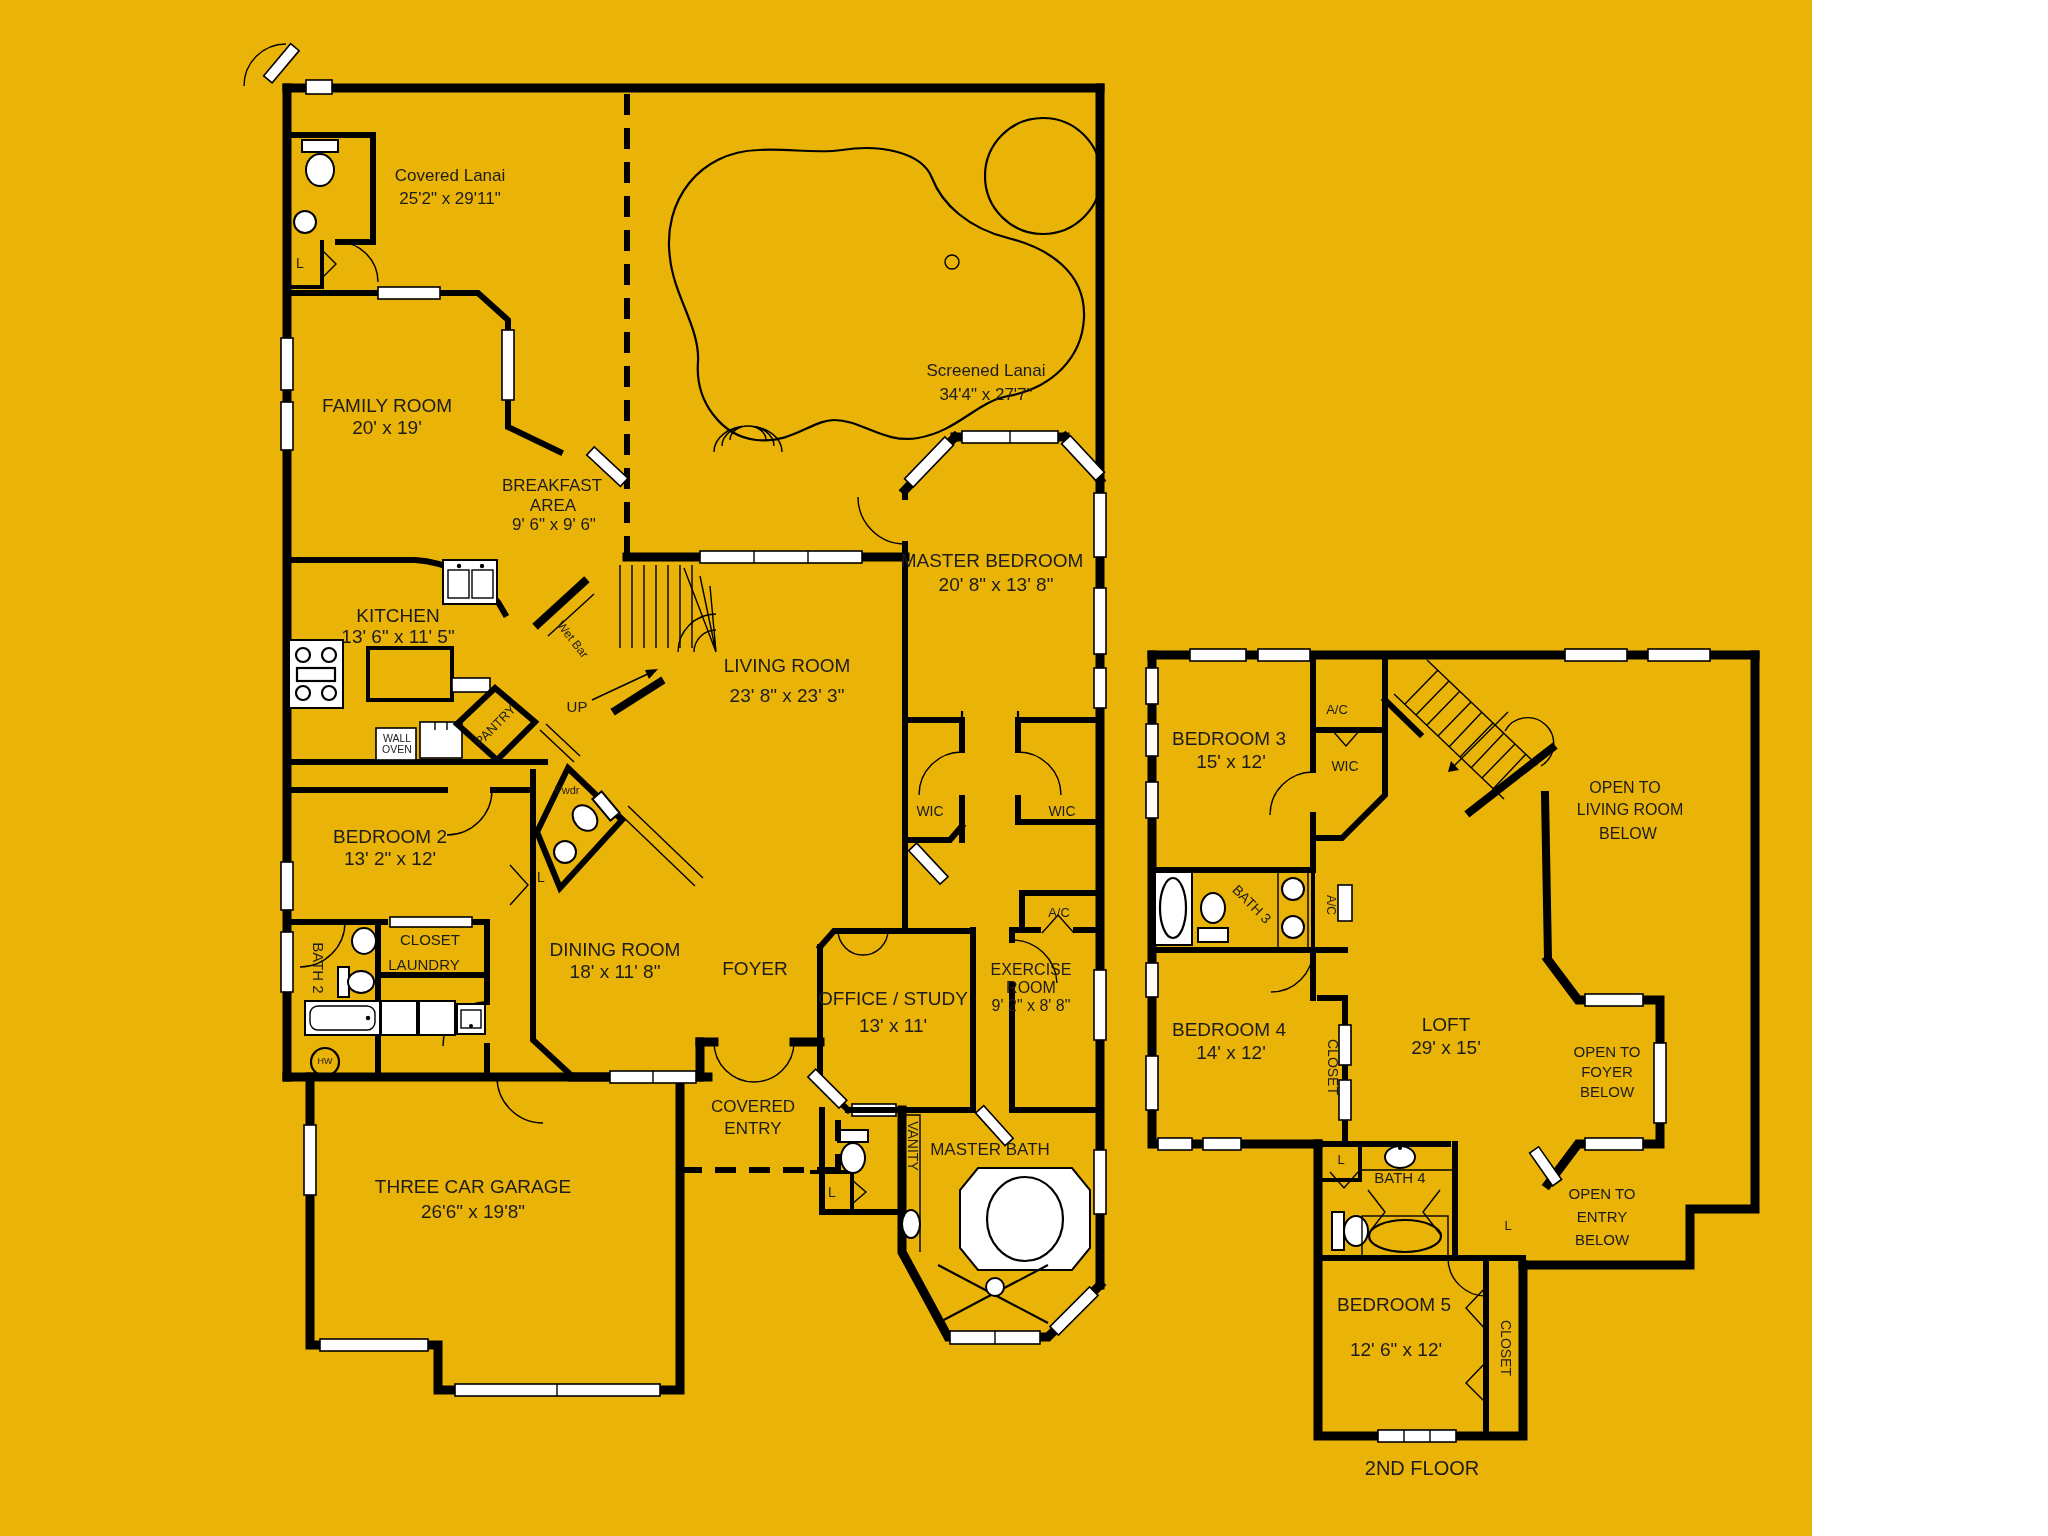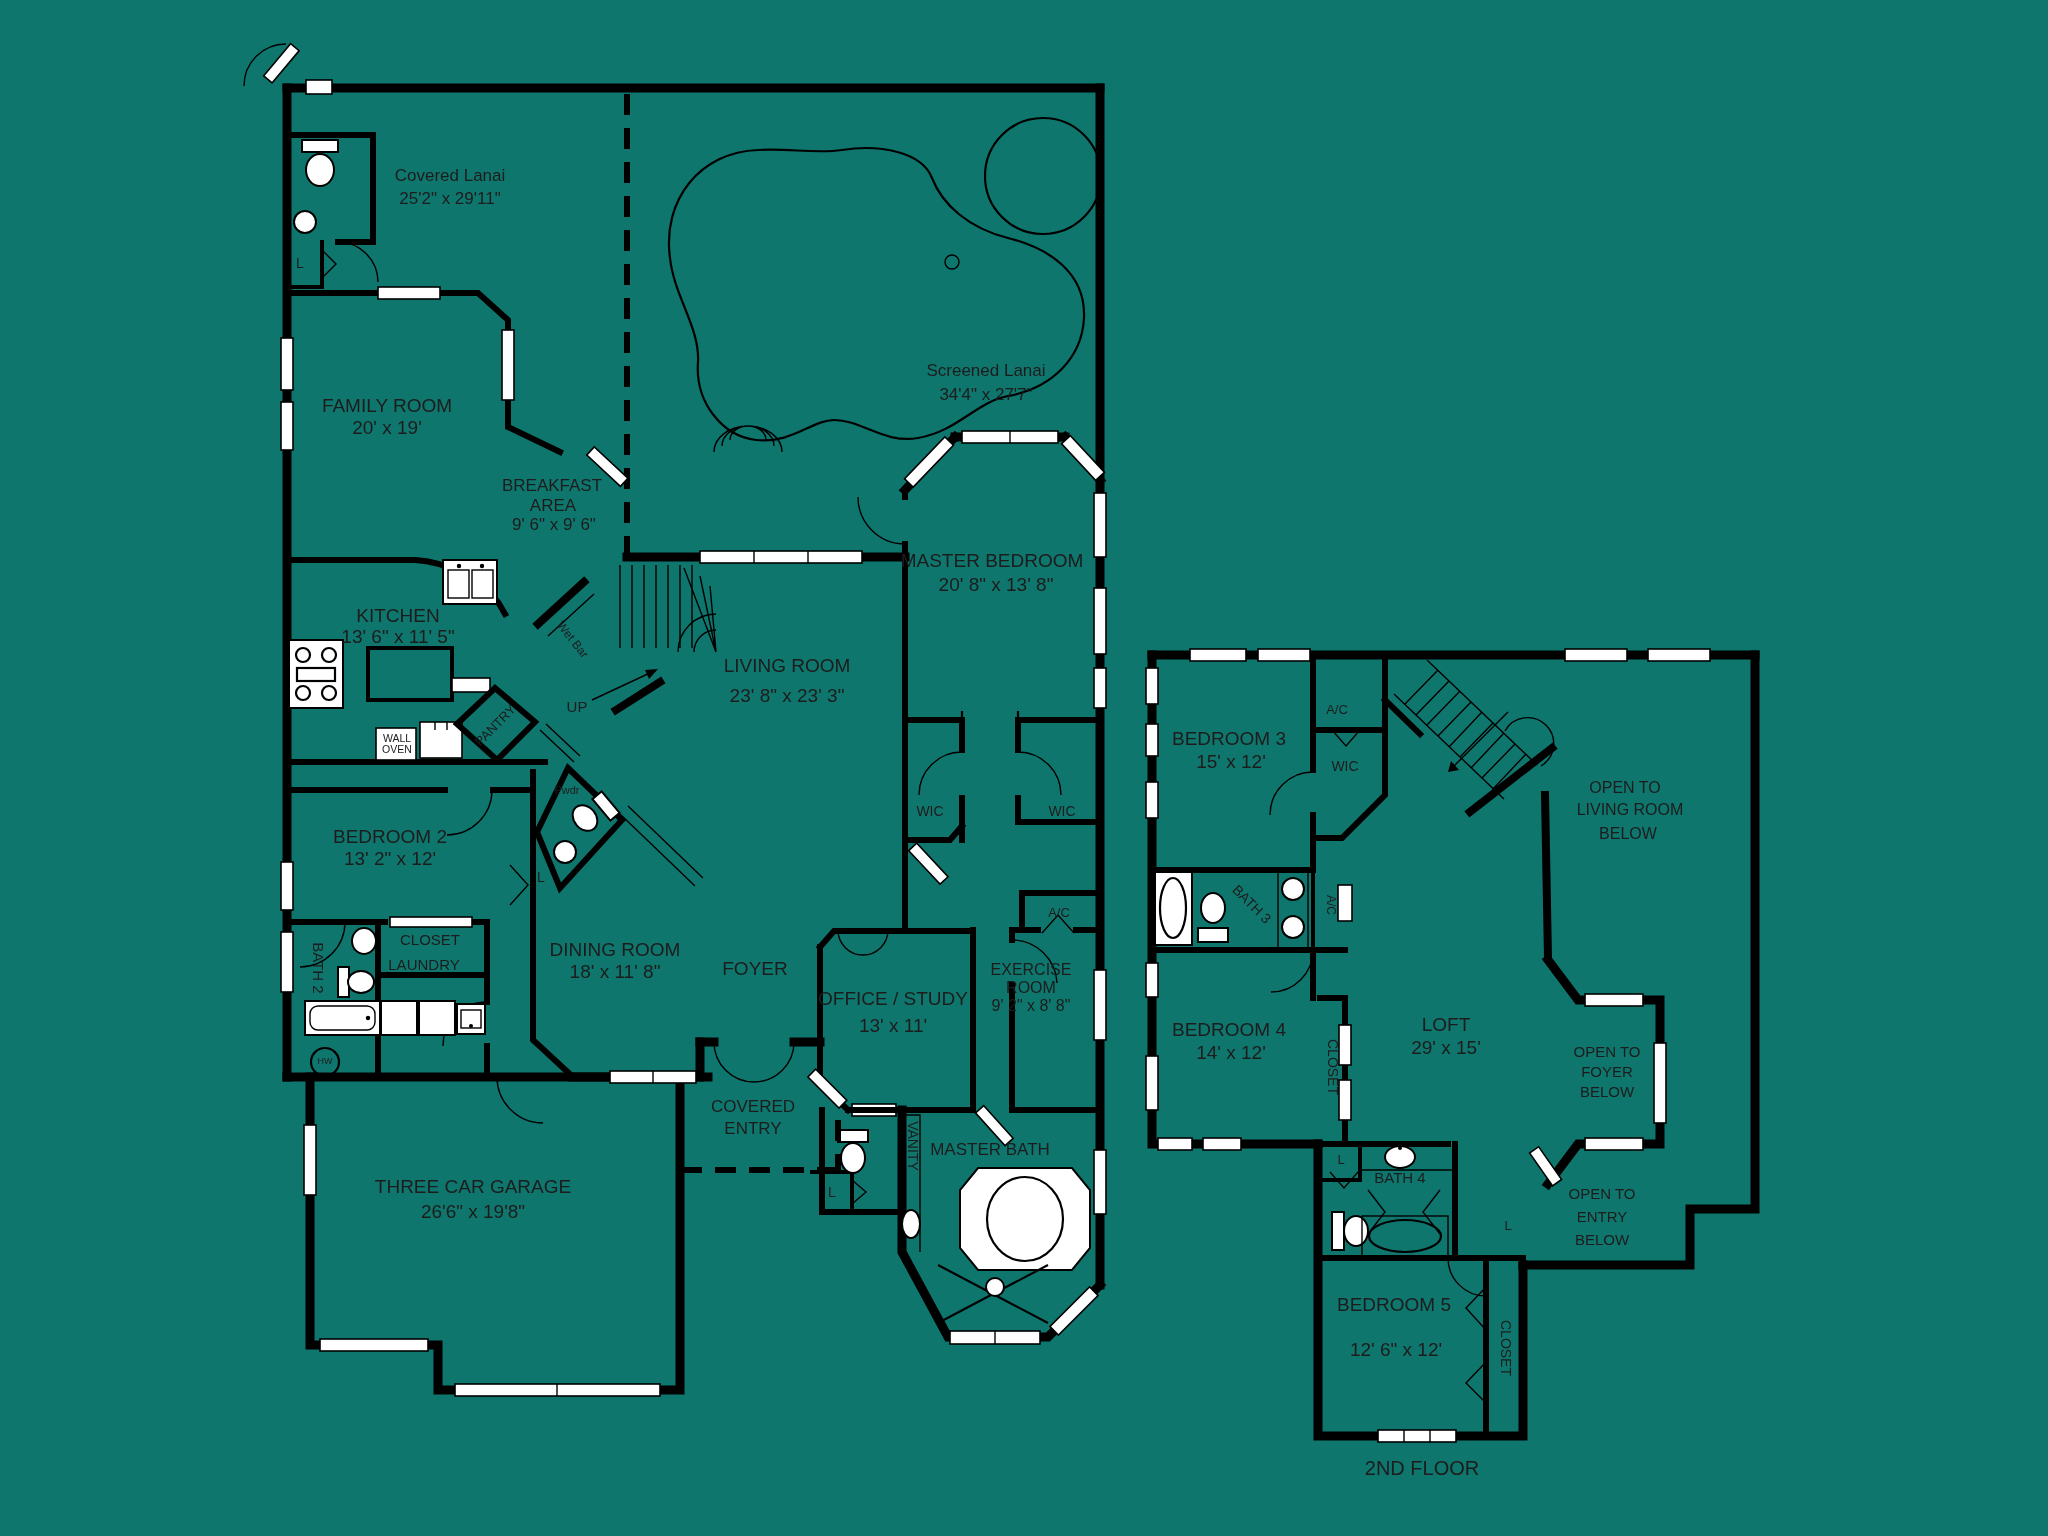--- a/index.html
+++ b/index.html
@@ -1,16 +1,16 @@
 <!DOCTYPE html>
 <html><head>
 <meta charset="utf-8">
 <style>
   html,body{margin:0;padding:0;background:#fff}
-  .plan-wrap{width:2048px;height:1536px;position:relative;background:#0f766e}
+  .plan-wrap{width:1812px;height:1536px;position:relative;background:#eab308}
   svg{display:block;width:2048px;height:1536px}
   .w9{stroke:#000;stroke-width:9;fill:none;stroke-linecap:square}
   .w8{stroke:#000;stroke-width:8;fill:none;stroke-linecap:square}
   .w6{stroke:#000;stroke-width:6;fill:none;stroke-linecap:square}
   .w4{stroke:#000;stroke-width:4;fill:none;stroke-linecap:square}
   .w2{stroke:#000;stroke-width:2.2;fill:none}
   .w1{stroke:#000;stroke-width:1.4;fill:none}
   .dash{stroke:#000;stroke-width:6;fill:none;stroke-dasharray:21 13;stroke-linecap:butt}
   .win{fill:#fff;stroke:#000;stroke-width:1.6}
   .door{fill:#fff;stroke:#000;stroke-width:1.6}

